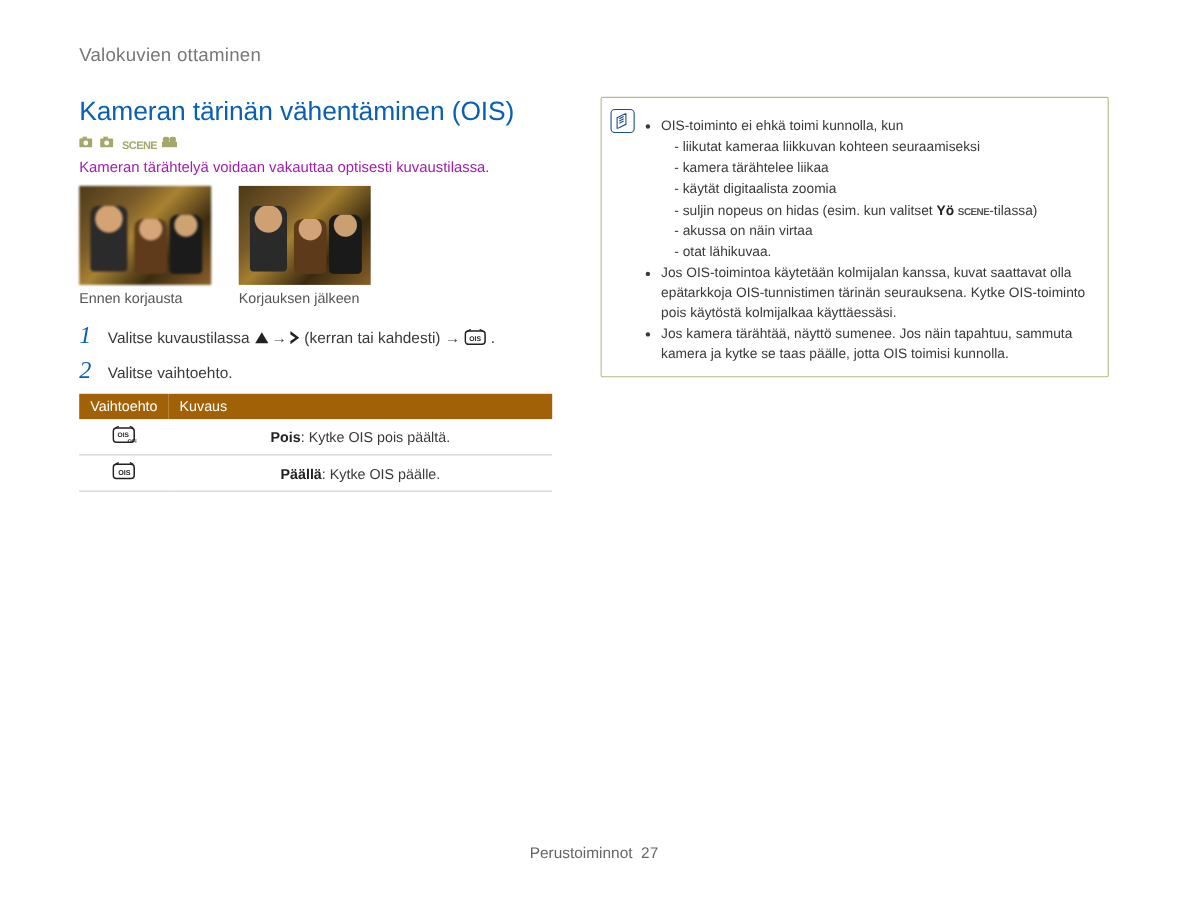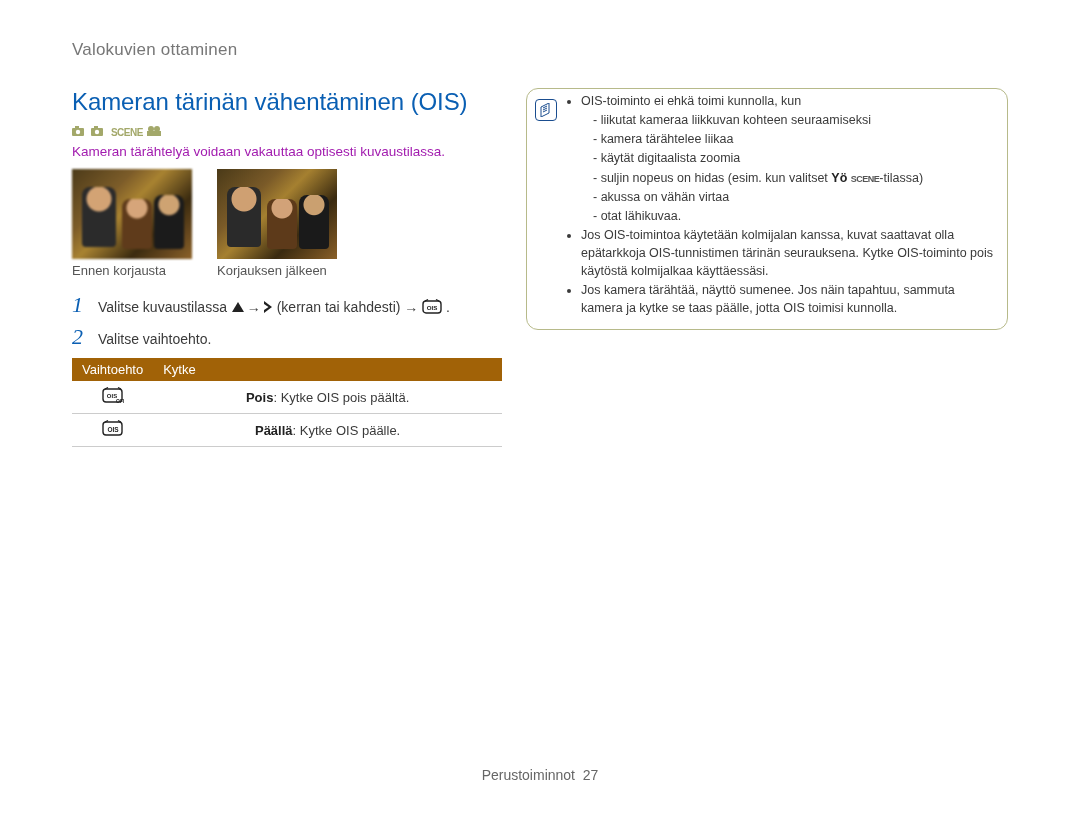--- a/index.html
+++ b/index.html
@@ -19,21 +19,21 @@
   }
   .breadcrumb {
     color: #777;
     font-size: 17px;
     font-weight: 300;
     letter-spacing: 0.2px;
     margin-bottom: 28px;
   }
   .columns {
     display: flex;
-    gap: 24px;
+    gap: 44px;
   }
   .col-left {
     width: 430px;
     flex-shrink: 0;
   }
   .col-right {
     flex: 1;
   }
   h1.title {
     color: #0a5fb3;
@@ -149,22 +149,22 @@
     color: #3a3a3a;
     vertical-align: middle;
     text-align: center;
   }
   table.opts td:first-child {
     text-align: center;
   }
   .bold { font-weight: 600; color:#222; }
   .infobox {
     border: 1px solid #b7ba8a;
-    border-radius: 12px;
-    padding: 2px 12px 10px 40px;
+    border-radius: 2px;
+    padding: 15px 12px 10px 40px;
     font-size: 12.5px;
     color: #3a3a3a;
     position: relative;
     line-height: 1.45;
   }
   .info-icon {
     position: absolute;
     left: 8px; top: 10px;
     width: 22px; height: 22px;
     border: 1.5px solid #1a4d8f;
@@ -272,21 +272,21 @@
         <div class="step">
           <div class="stepnum">2</div>
           <div class="steptext">Valitse vaihtoehto.</div>
         </div>
       </div>
 
       <table class="opts">
         <thead>
           <tr>
             <th>Vaihtoehto</th>
-            <th>Kytke</th>
+            <th>Kuvaus</th>
           </tr>
         </thead>
         <tbody>
           <tr>
             <td>
               <span class="inline-icon">
                 <svg width="22" height="18" viewBox="0 0 22 18">
                     <path d="M6 2 h11 a3 3 0 0 1 3 3 v7 a3 3 0 0 1 -3 3 h-13 a3 3 0 0 1 -3 -3 v-7 a3 3 0 0 1 3 -3 z" fill="none" stroke="#222" stroke-width="1.4"></path>
                     <path d="M3 2 l3 -1.5 M19 2 l-3 -1.5" stroke="#222" stroke-width="1.2" fill="none"></path>
                     <text x="10" y="10.5" font-size="6" font-family="Arial" font-weight="bold" text-anchor="middle" fill="#222">OIS</text>
@@ -322,21 +322,21 @@
         <ul>
           <li>
             <span>OIS-toiminto ei ehkä toimi kunnolla, kun</span>
             <ul>
               <li>liikutat kameraa liikkuvan kohteen seuraamiseksi</li>
               <li>kamera tärähtelee liikaa</li>
               <li>käytät digitaalista zoomia</li>
               <li>
                 <span>suljin nopeus on hidas (esim. kun valitset </span><span class="bold">Yö </span><span class="scene-text sm">SCENE</span><span>-tilassa)</span>
               </li>
-              <li>akussa on vähän virtaa</li>
+              <li>akussa on näin virtaa</li>
               <li>otat lähikuvaa.</li>
             </ul>
           </li>
           <li>Jos OIS-toimintoa käytetään kolmijalan kanssa, kuvat saattavat olla epätarkkoja OIS-tunnistimen tärinän seurauksena. Kytke OIS-toiminto pois käytöstä kolmijalkaa käyttäessäsi.</li>
           <li>Jos kamera tärähtää, näyttö sumenee. Jos näin tapahtuu, sammuta kamera ja kytke se taas päälle, jotta OIS toimisi kunnolla.</li>
         </ul>
       </div>
     </div>
   </div>
 </div>

